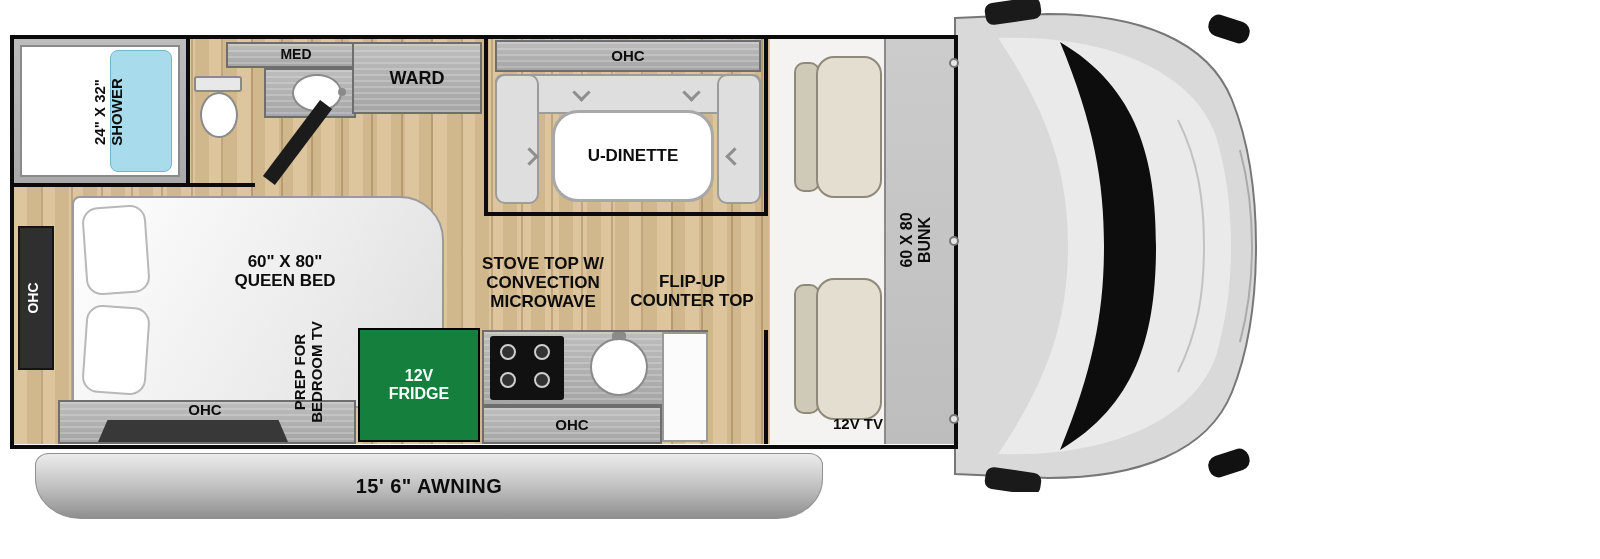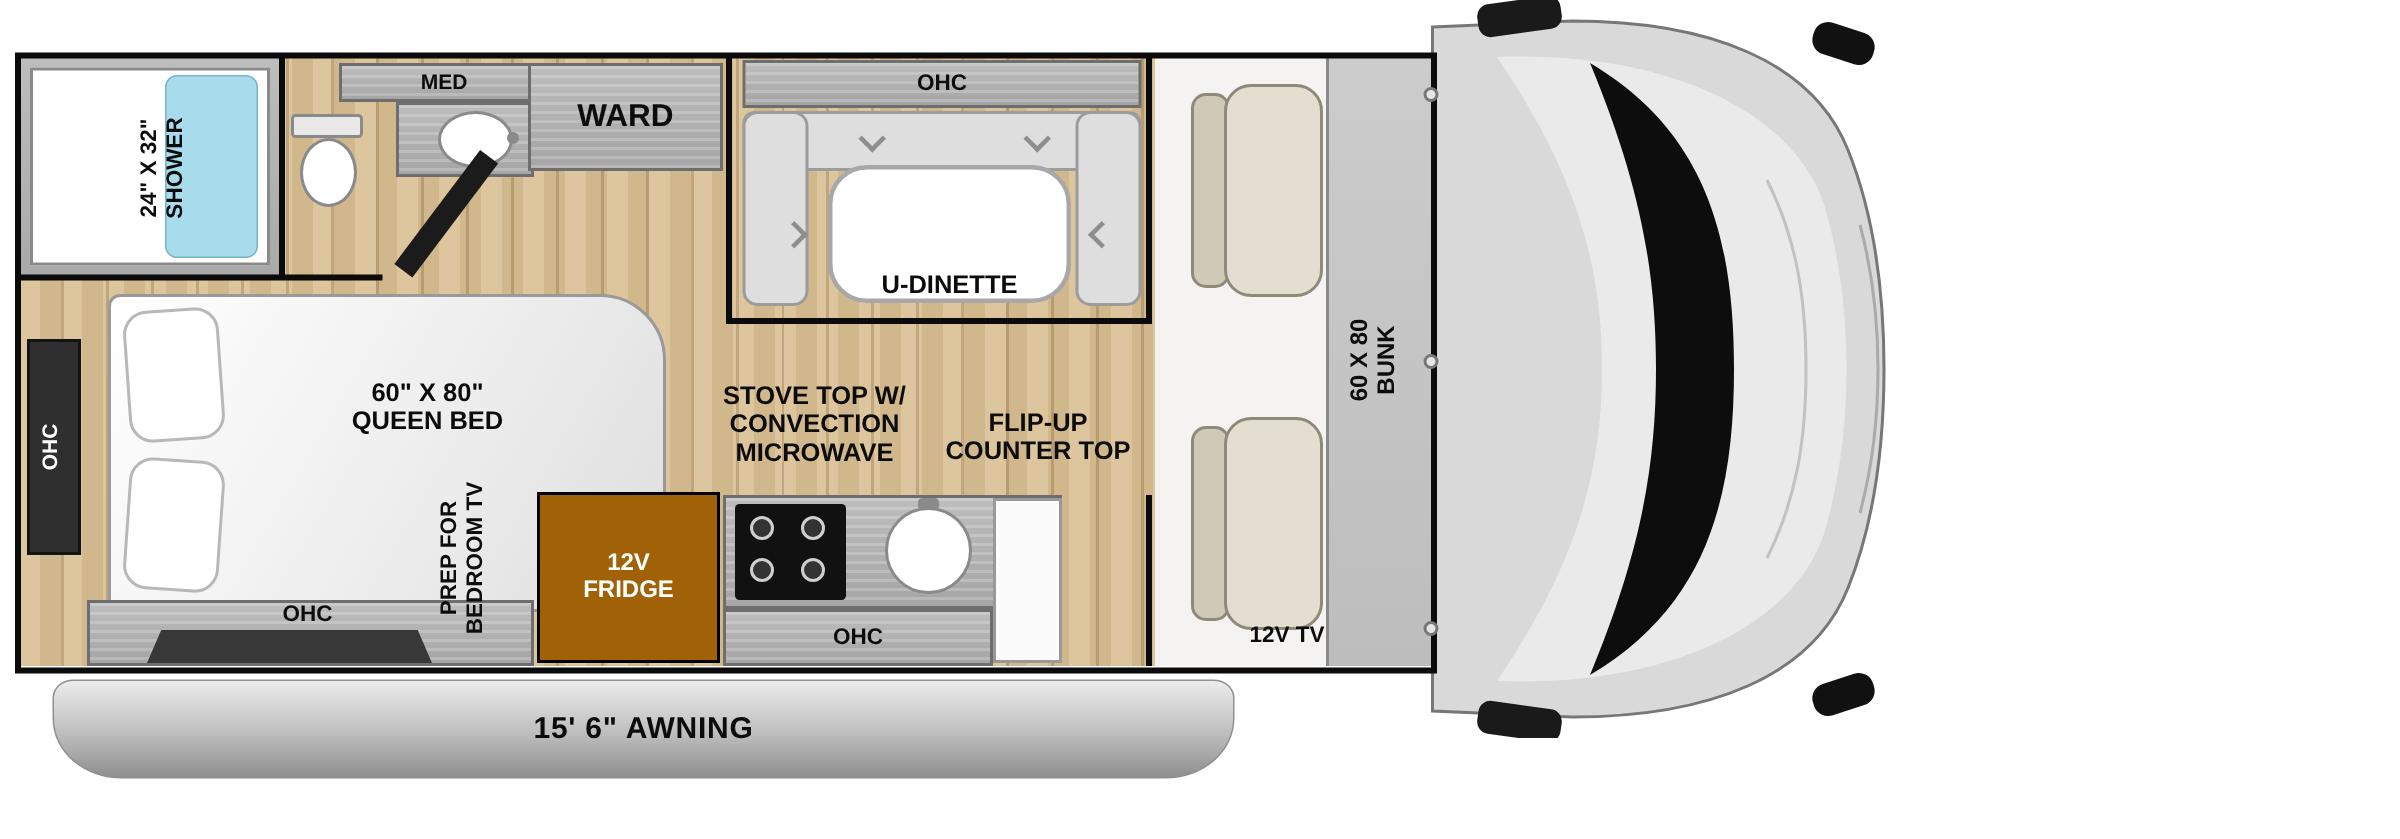--- a/index.html
+++ b/index.html
@@ -51,38 +51,38 @@
     <span class="lbl" style="font-size:14px;">MED</span>
   </div>
   <div class="abs gray-cab" style="left:264px;top:68px;width:92px;height:50px;z-index:2;"></div>
   <div class="abs" style="left:292px;top:74px;width:50px;height:38px;background:#fff;border:2px solid #8a8a8a;border-radius:50%;z-index:3;"></div>
   <div class="abs" style="left:338px;top:88px;width:8px;height:8px;background:#8a8a8a;border-radius:50%;z-index:4;"></div>
   <div class="abs" style="left:194px;top:76px;width:48px;height:16px;background:#e8e8e8;border:2px solid #8a8a8a;border-radius:3px;z-index:2;"></div>
   <div class="abs" style="left:200px;top:92px;width:38px;height:46px;background:#fff;border:2px solid #8a8a8a;border-radius:50%;z-index:2;"></div>
   <div class="abs" style="left:250px;top:135px;width:95px;height:15px;background:#1b1b1b;transform:rotate(-53deg);z-index:4;"></div>
 
   <div class="abs gray-cab flexc" style="left:352px;top:42px;width:130px;height:72px;z-index:2;">
-    <span class="lbl" style="font-size:21px;">WARD</span>
+    <span class="lbl" style="font-size:18px;">WARD</span>
   </div>
 
   <div class="abs gray-cab flexc" style="left:495px;top:40px;width:266px;height:32px;z-index:2;">
     <span class="lbl" style="font-size:15px;">OHC</span>
   </div>
   <div class="abs" style="left:495px;top:74px;width:266px;height:40px;background:#dedede;border:2px solid #9c9c9c;border-radius:8px;z-index:2;"></div>
   <div class="abs" style="left:495px;top:74px;width:44px;height:130px;background:#dedede;border:2px solid #9c9c9c;border-radius:10px;z-index:2;"></div>
   <div class="abs" style="left:717px;top:74px;width:44px;height:130px;background:#dedede;border:2px solid #9c9c9c;border-radius:10px;z-index:2;"></div>
   <div class="abs chev" style="left:575px;top:86px;transform:rotate(45deg);"></div>
   <div class="abs chev" style="left:685px;top:86px;transform:rotate(45deg);"></div>
   <div class="abs chev" style="left:523px;top:150px;transform:rotate(-45deg);"></div>
   <div class="abs chev" style="left:728px;top:150px;transform:rotate(135deg);"></div>
-  <div class="abs flexc" style="left:552px;top:110px;width:162px;height:92px;background:#fff;border:3px solid #a8a8a8;border-radius:26px;z-index:3;align-items:flex-end;">
+  <div class="abs flexc" style="left:552px;top:110px;width:162px;height:92px;background:#fff;border:3px solid #a8a8a8;border-radius:26px;z-index:3;">
     <span class="lbl" style="font-size:17px;">U-DINETTE</span>
   </div>
 
-  <div class="abs flexc" style="left:358px;top:328px;width:122px;height:114px;background:#a16207;border:2px solid #000;z-index:3;">
+  <div class="abs flexc" style="left:358px;top:328px;width:122px;height:114px;background:#15803d;border:2px solid #000;z-index:3;">
     <span class="lbl" style="font-size:16px;color:#fff;">12V
 FRIDGE</span>
   </div>
   <div class="abs gray-cab" style="left:482px;top:330px;width:226px;height:76px;z-index:2;"></div>
   <div class="abs" style="left:490px;top:336px;width:74px;height:64px;background:#111;border-radius:3px;z-index:3;">
     <div class="abs" style="left:10px;top:8px;width:16px;height:16px;border:2px solid #cfcfcf;border-radius:50%;background:#333;"></div>
     <div class="abs" style="left:44px;top:8px;width:16px;height:16px;border:2px solid #cfcfcf;border-radius:50%;background:#333;"></div>
     <div class="abs" style="left:10px;top:36px;width:16px;height:16px;border:2px solid #cfcfcf;border-radius:50%;background:#333;"></div>
     <div class="abs" style="left:44px;top:36px;width:16px;height:16px;border:2px solid #cfcfcf;border-radius:50%;background:#333;"></div>
   </div>

